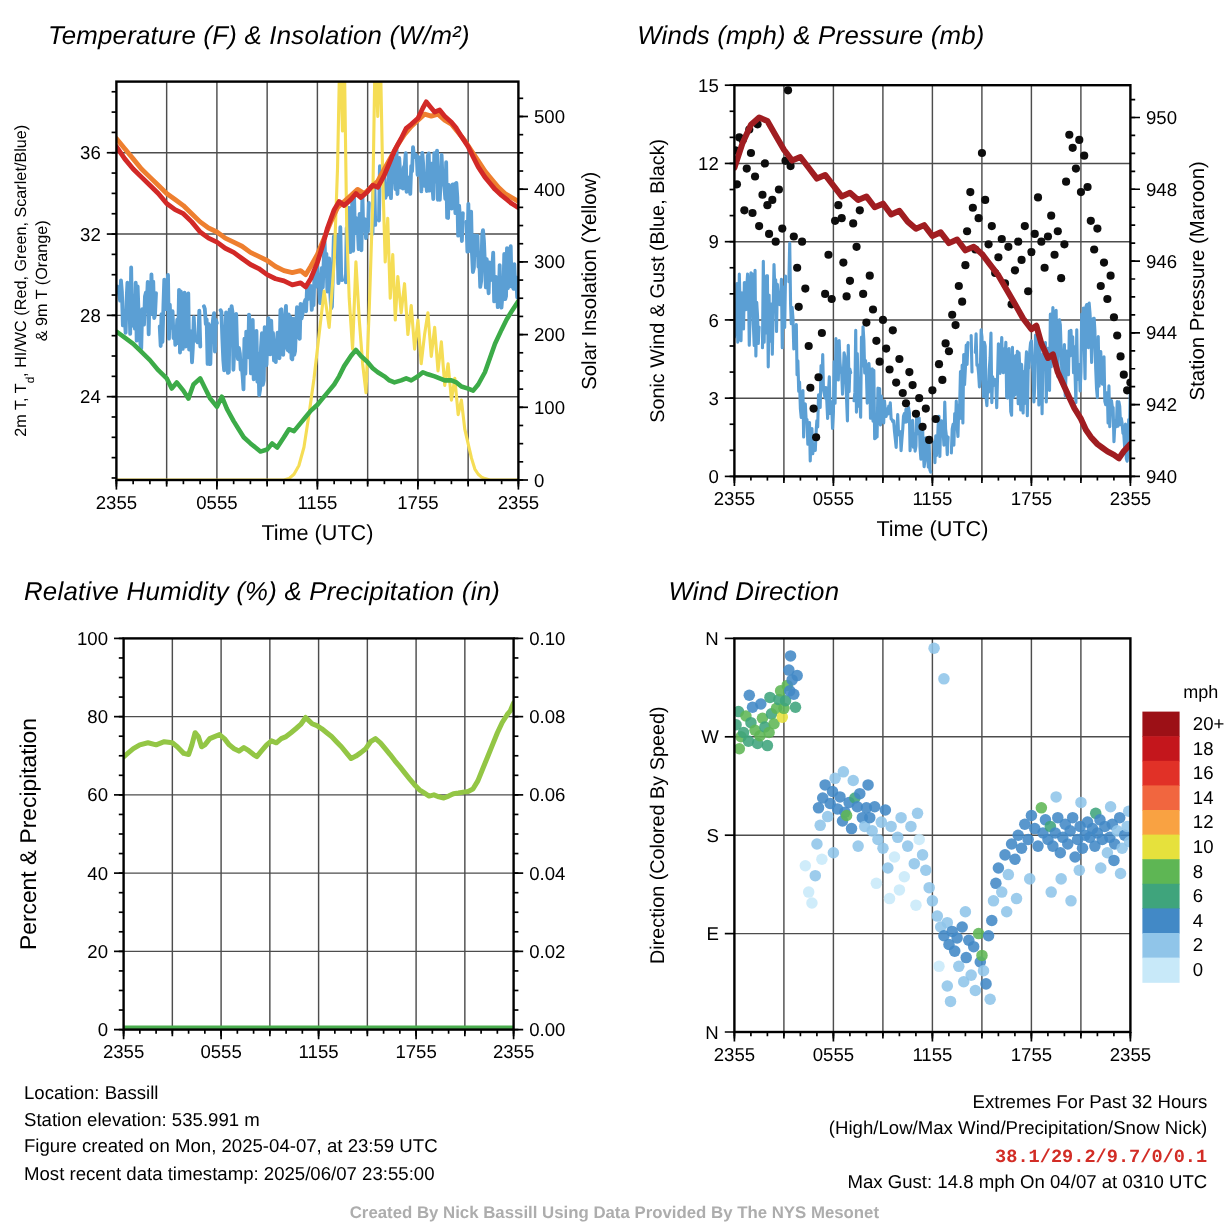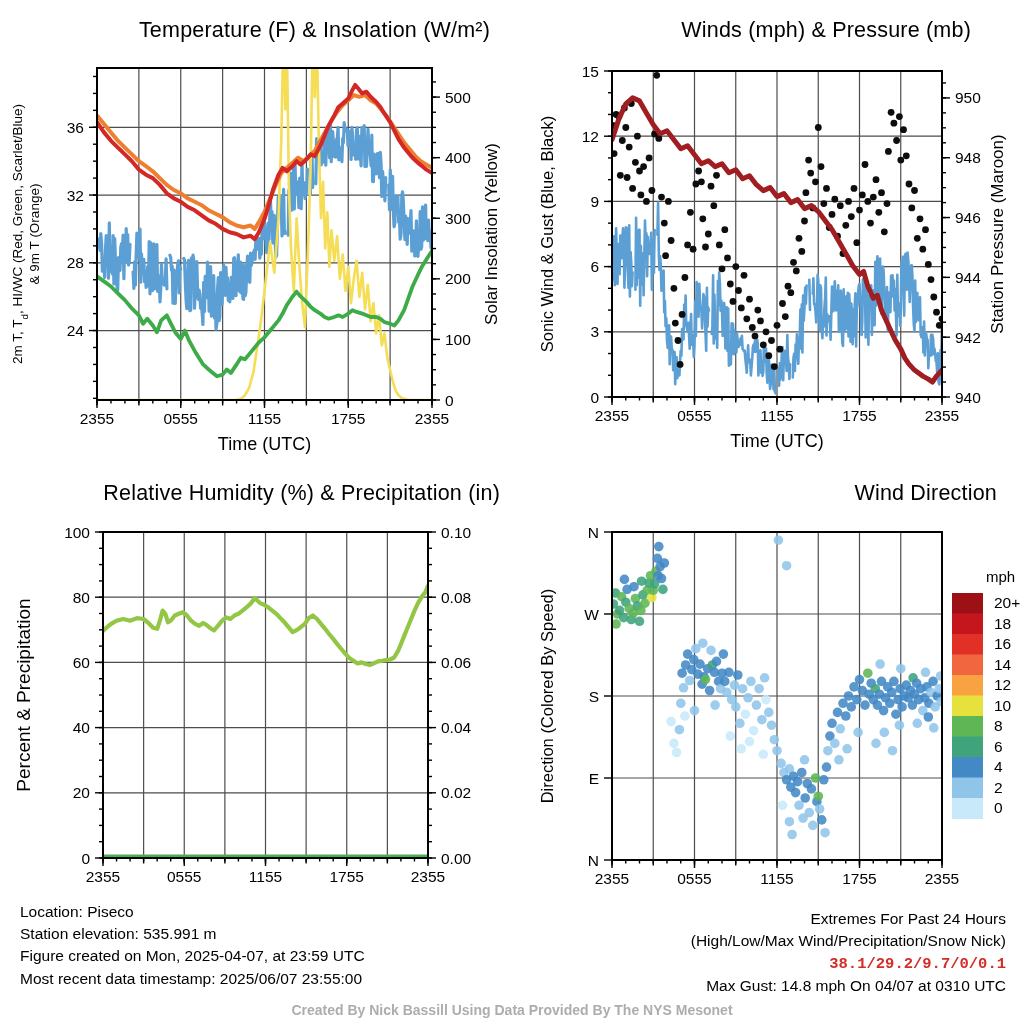--- a/index.html
+++ b/index.html
@@ -1,19 +1,19 @@
 <!DOCTYPE html>
 <html><head>
 <meta charset="utf-8">
 <style>
   html,body{margin:0;padding:0;background:#fff;}
   #page{position:relative;width:1024px;height:1024px;background:#fff;overflow:hidden;
         font-family:"Liberation Sans", sans-serif;color:#000;}
   #plots{position:absolute;left:0;top:0;}
-  .chart-title{position:absolute;text-align:right;font-size:21.5px;letter-spacing:0.2px;}
+  .chart-title{position:absolute;text-align:left;font-size:21.5px;letter-spacing:0.2px;font-style:italic;}
   #footer-left{position:absolute;left:20px;top:901px;font-size:15.5px;line-height:22.2px;}
   #footer-right{position:absolute;right:18px;top:908px;font-size:15.5px;line-height:22.4px;text-align:right;}
   .extreme-vals{font-weight:bold;}
   #credit{position:absolute;left:0;top:1002px;width:1024px;text-align:center;font-size:14px;color:#adadad;font-weight:bold;}
 </style>
 </head>
 <body>
 
 <div id="page">
   <svg id="plots" width="1024" height="1024">
@@ -859,27 +859,27 @@
           <text x="994" y="813.25" font-size="15.5px" text-anchor="start">0</text>
         </g>
       </g>
     </svg>
   <div class="chart-title" style="left:40px;top:18px;width:450px;">Temperature (F) &amp; Insolation (W/m²)</div>
   <div class="chart-title" style="left:531px;top:18px;width:440px;">Winds (mph) &amp; Pressure (mb)</div>
   <div class="chart-title" style="left:557px;top:481px;width:440px;">Wind Direction</div>
   <div class="chart-title" style="left:20px;top:481px;width:480px;">Relative Humidity (%) &amp; Precipitation (in)</div>
 
   <div id="footer-left">
-    <div>Location: Piseco</div>
+    <div>Location: Bassill</div>
     <div>Station elevation: 535.991 m</div>
     <div>Figure created on Mon, 2025-04-07, at 23:59 UTC</div>
     <div>Most recent data timestamp: 2025/06/07 23:55:00</div>
   </div>
 
   <div id="footer-right">
-    <div>Extremes For Past 24 Hours</div>
+    <div>Extremes For Past 32 Hours</div>
     <div>(High/Low/Max Wind/Precipitation/Snow Nick)</div>
     <div class="extreme-vals" id="extreme-vals" style="color: rgb(210, 45, 38); font-family: Liberation Mono, monospace;">38.1/29.2/9.7/0/0.1</div>
     <div>Max Gust: 14.8 mph On 04/07 at 0310 UTC</div>
   </div>
 
   <div id="credit">Created By Nick Bassill Using Data Provided By The NYS Mesonet</div>
 </div>
 
 </body></html>

